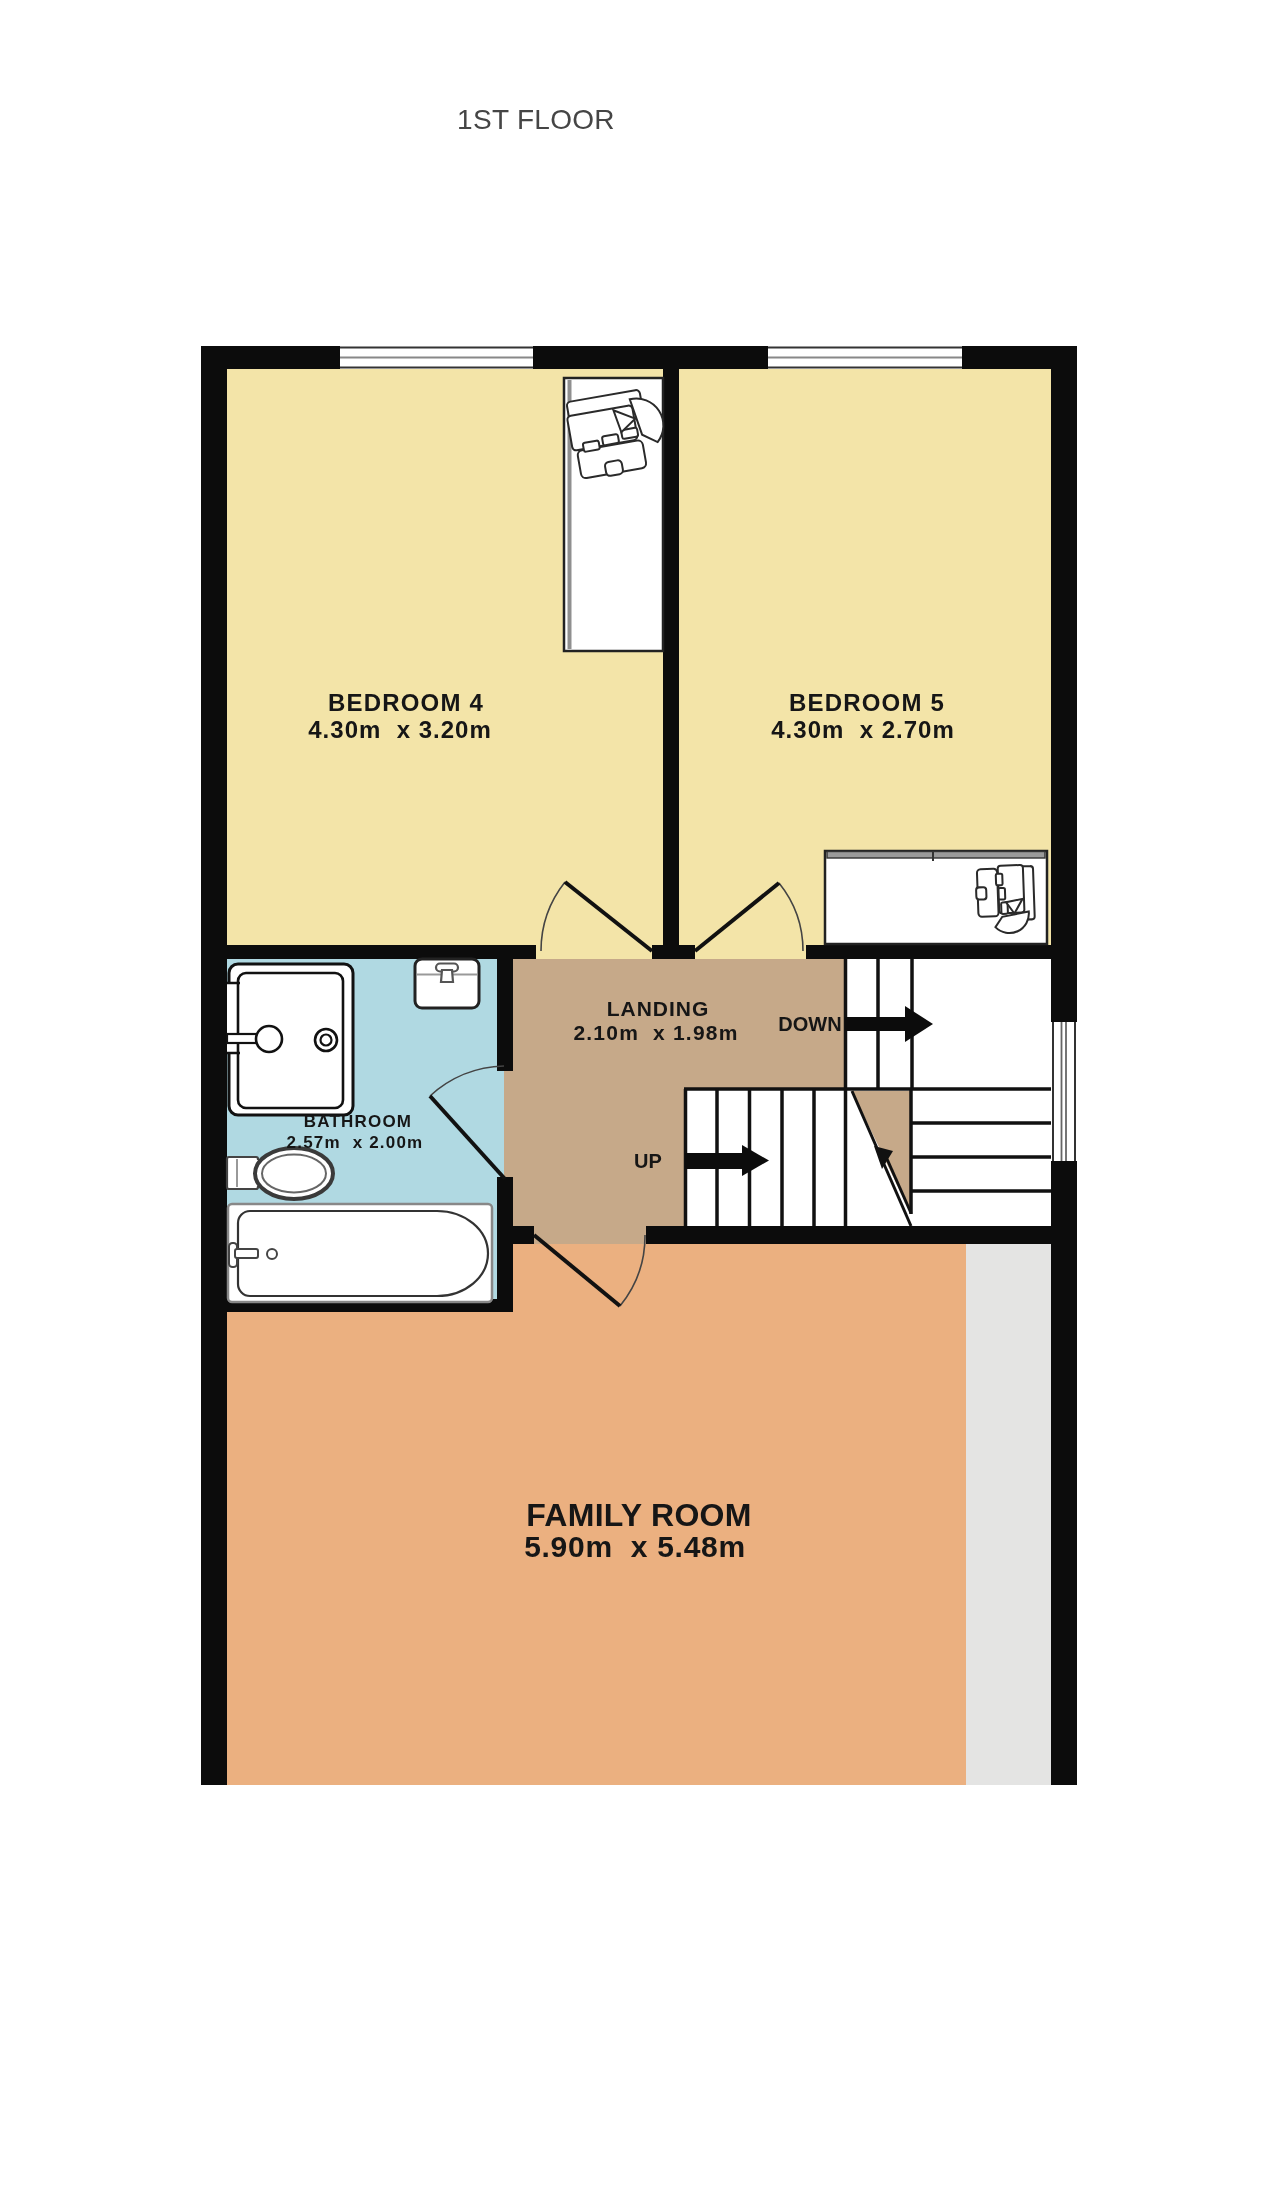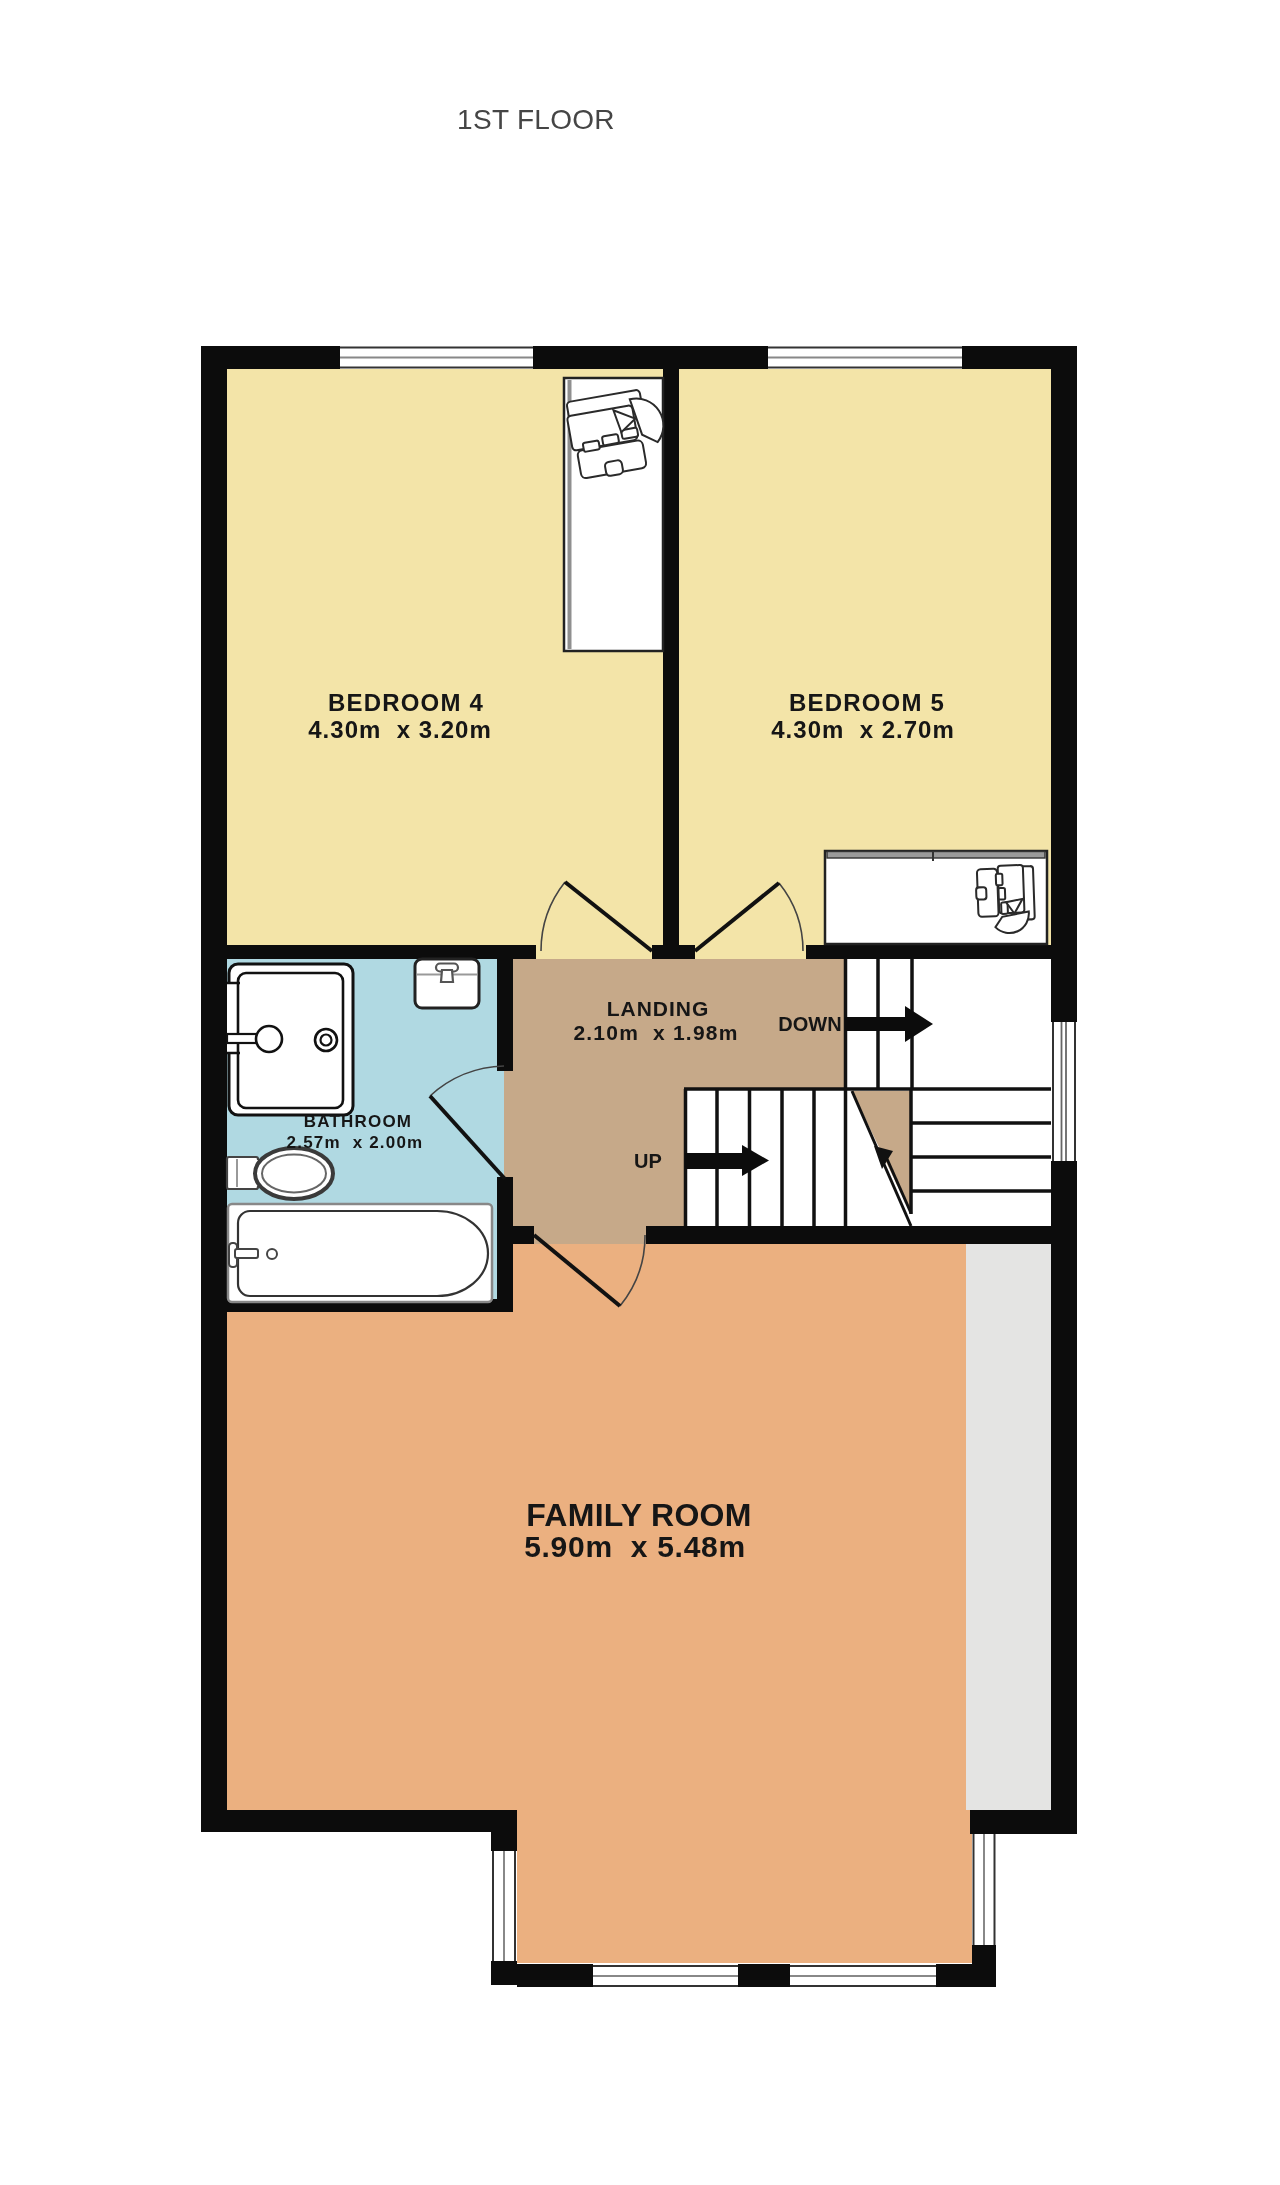--- a/index.html
+++ b/index.html
@@ -1,16 +1,16 @@
 <!DOCTYPE html>
 <html><head>
 <meta charset="utf-8">
 <style>
   html,body{margin:0;padding:0;background:#ffffff;}
-  #plan{width:1280px;height:2185px;position:relative;font-family:"Liberation Sans", sans-serif;}
+  #plan{width:1280px;height:1785px;position:relative;font-family:"Liberation Sans", sans-serif;}
   svg{display:block;}
   text{font-family:"Liberation Sans", sans-serif;}
 </style>
 </head>
 <body>
 <div id="plan">
 <svg width="1280" height="2185" viewBox="0 0 1280 2185">
 
   <rect x="0" y="0" width="1280" height="2185" fill="#ffffff"></rect>
 

